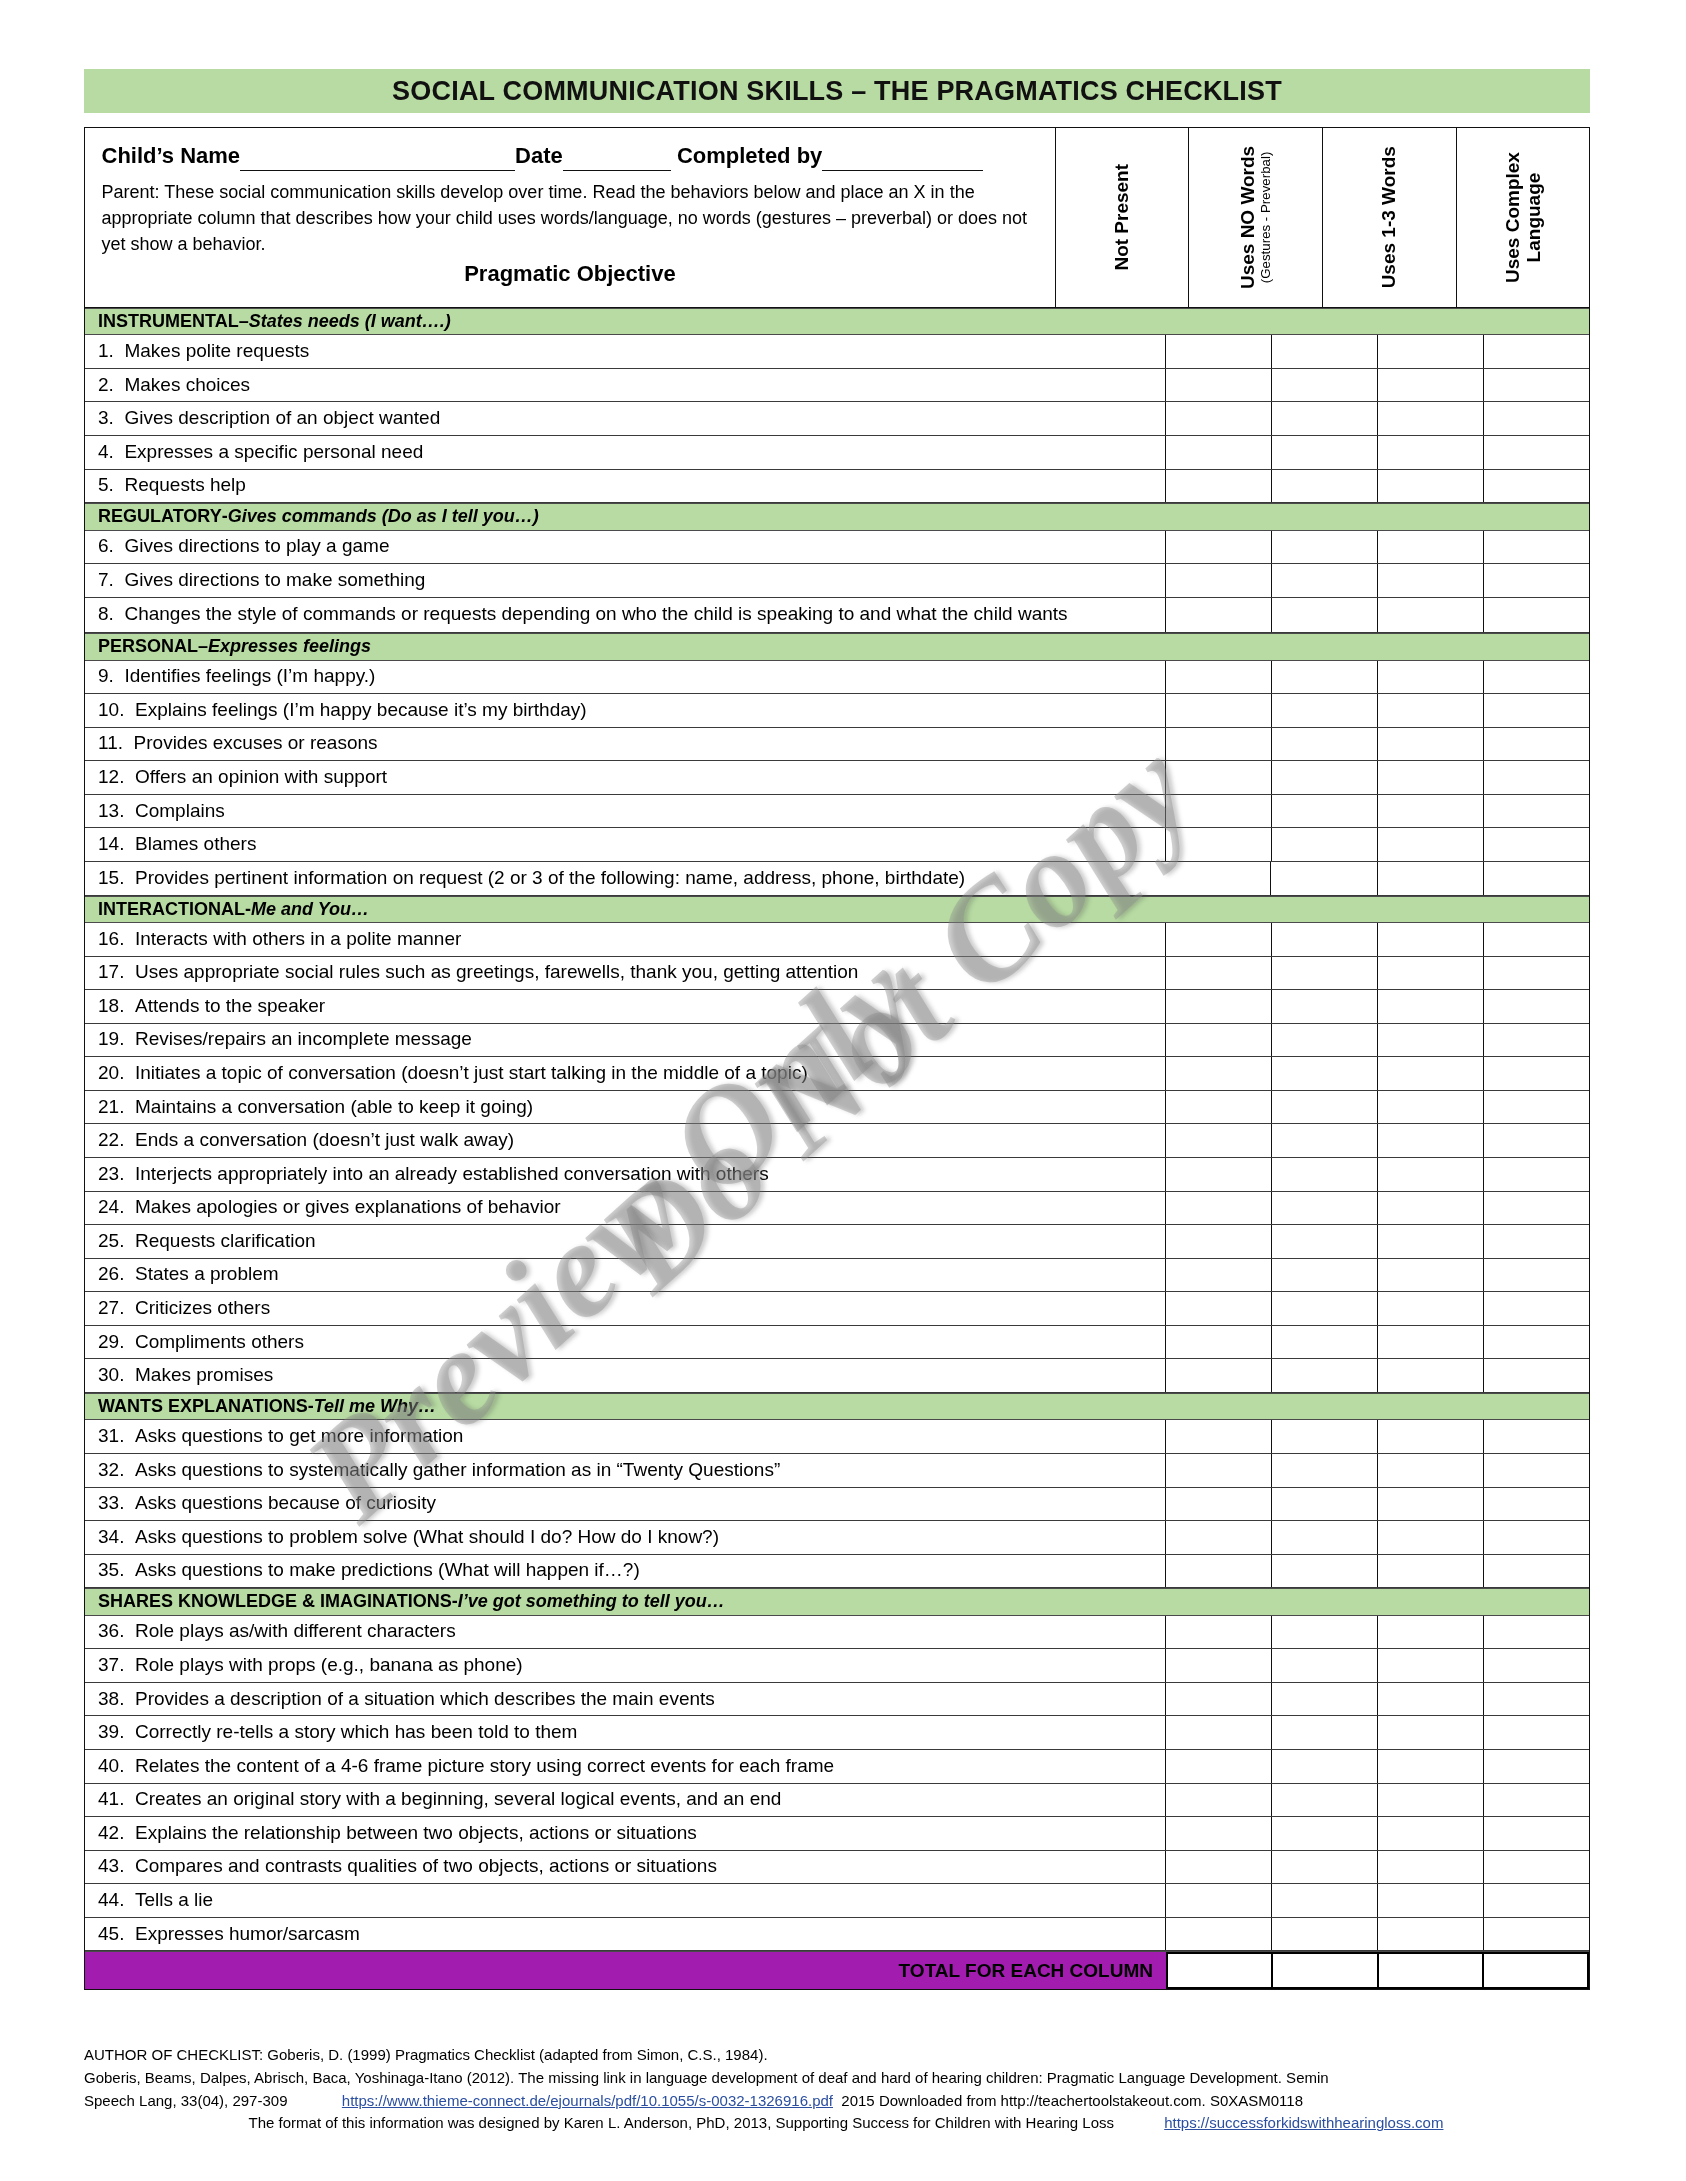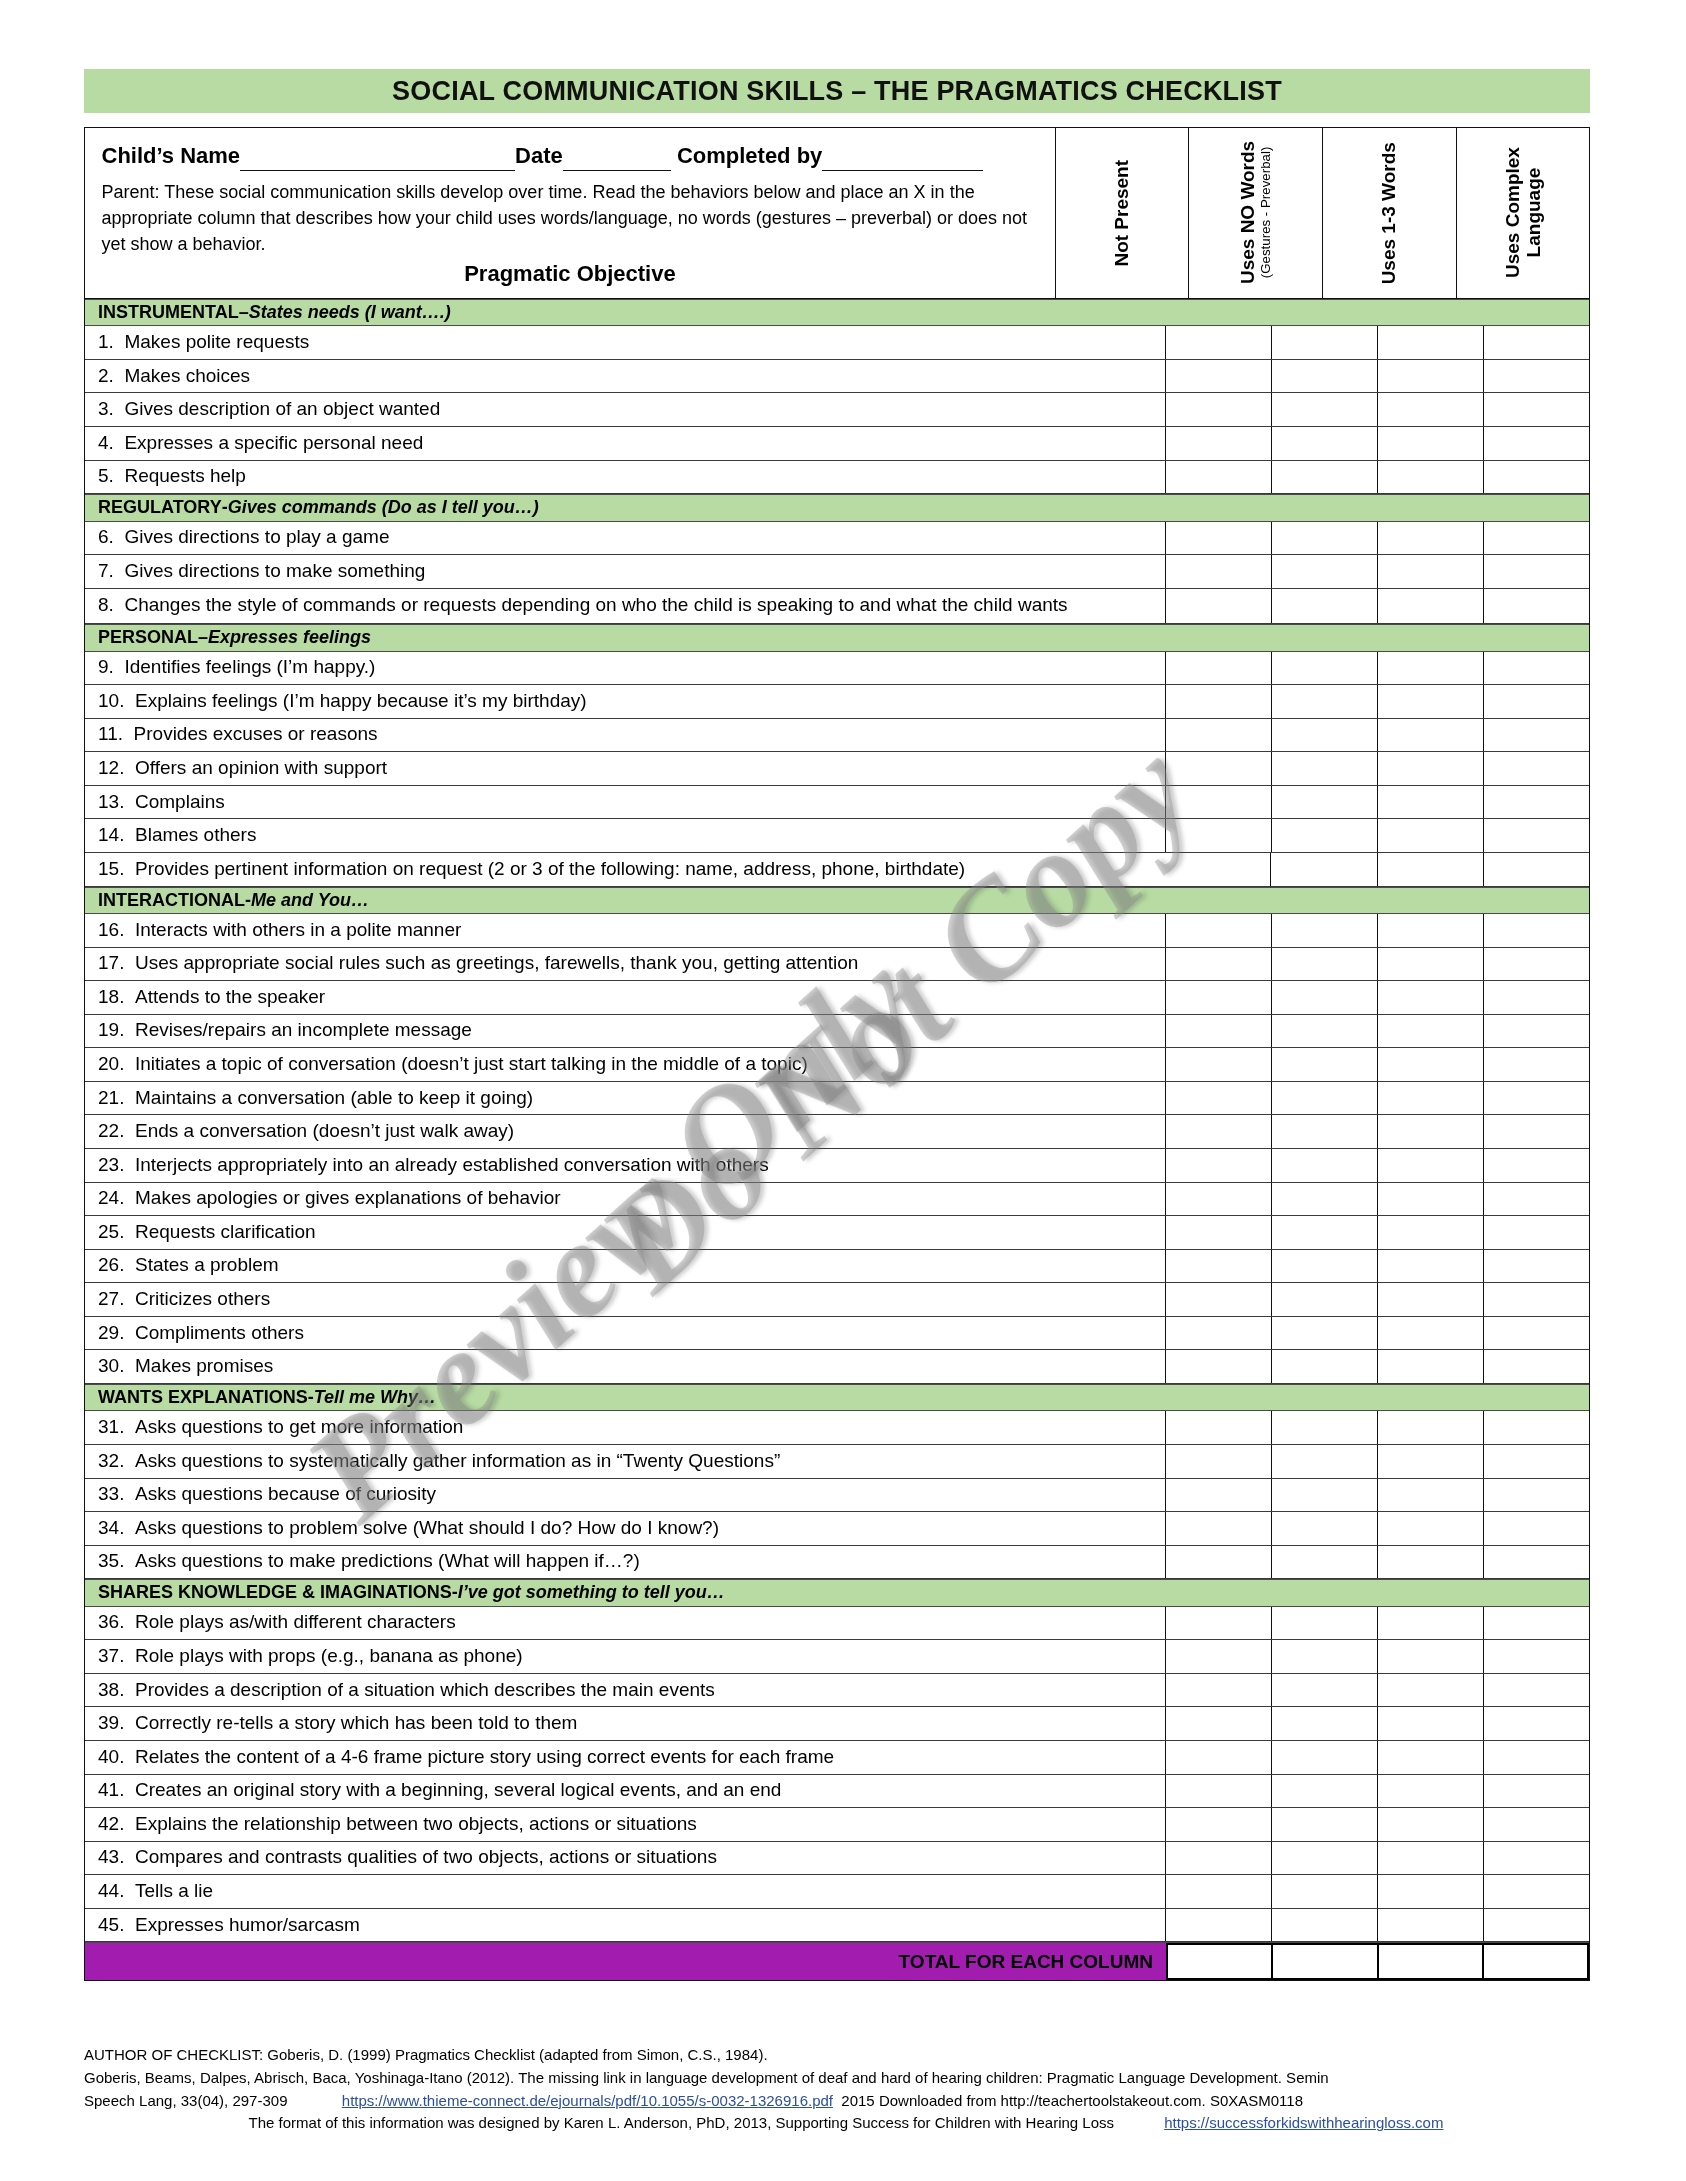--- a/index.html
+++ b/index.html
@@ -83,21 +83,21 @@
   .instr {
     font-size: 18px;
     line-height: 1.44;
     margin-top: 9px;
   }
   .pragmatic-objective {
     text-align: center;
     font-size: 22px;
     font-weight: bold;
     margin-top: 3.7px;
-    margin-bottom: 7px;
+    margin-bottom: 16px;
   }
   .head-cols {
     display: flex;
     flex: 1 1 auto;
   }
   .vcol {
     flex: 1 1 0;
     border-right: 1.8px solid #111111;
     display: flex;
     align-items: center;

